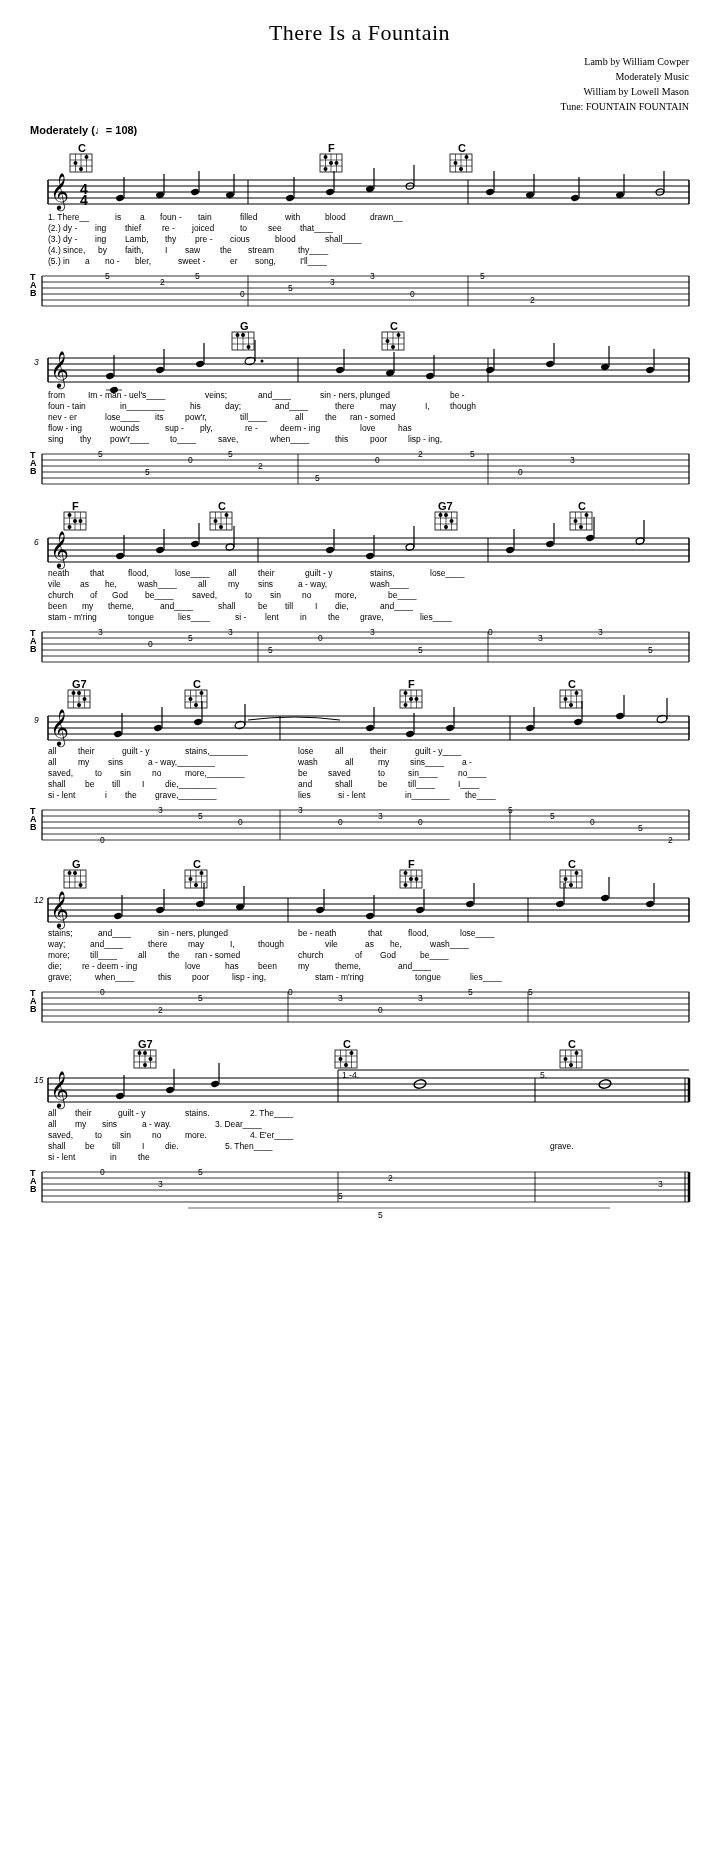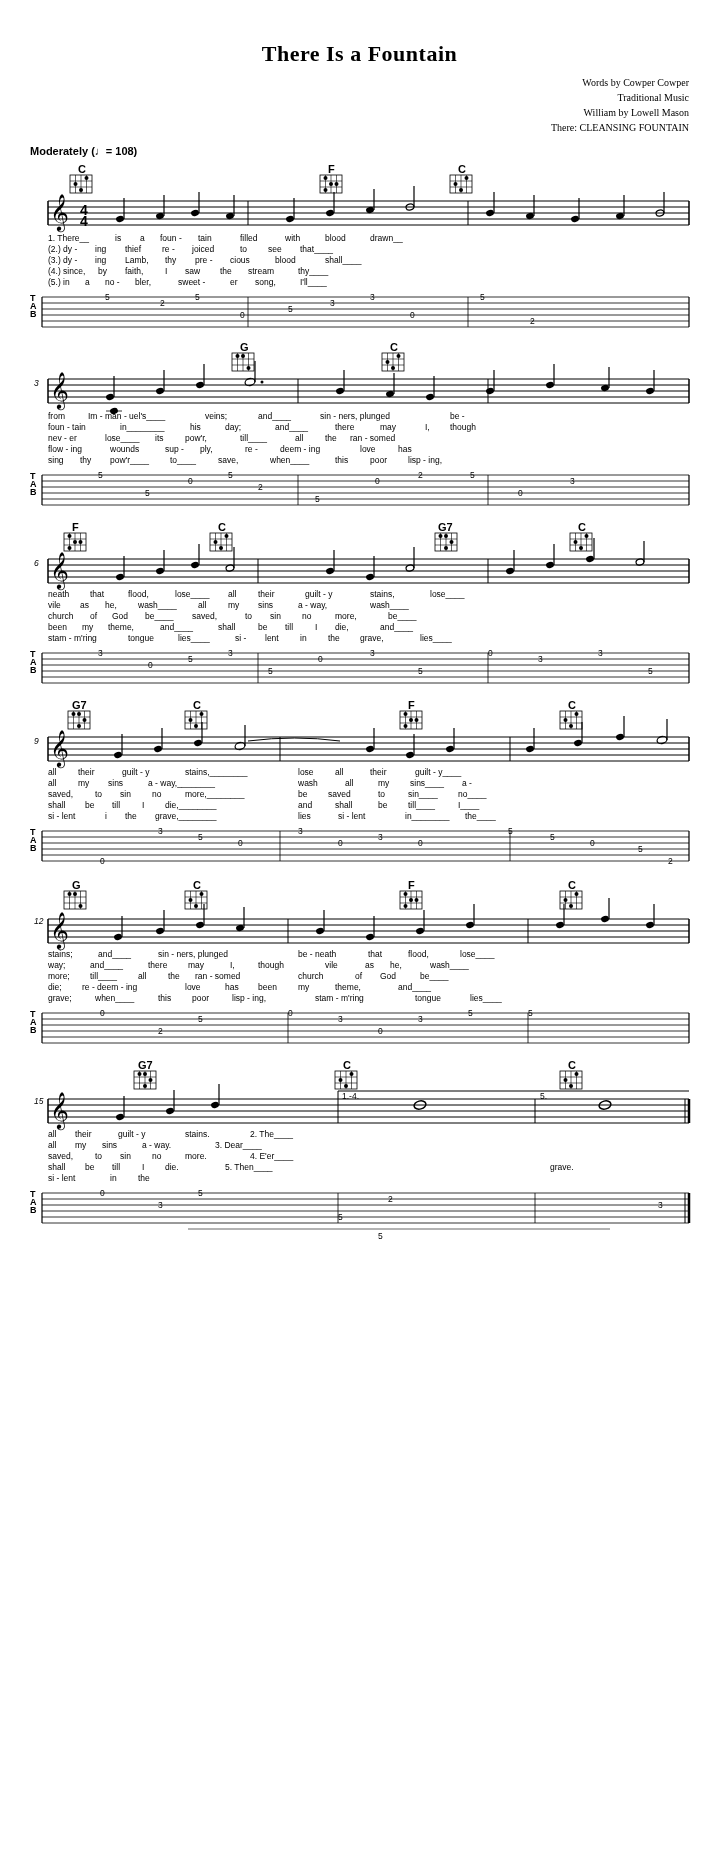--- a/index.html
+++ b/index.html
@@ -14,24 +14,23 @@
 
     .page {
       width: 719px;
       padding: 20px 30px 40px 30px;
       position: relative;
     }
 
     .title {
       text-align: center;
       font-size: 22px;
-      font-weight: bold;
+      font-weight: normal;
       margin-bottom: 8px;
       letter-spacing: 0.5px;
-      margin-top: 21px;
     }
 
     .credits {
       text-align: right;
       font-size: 10px;
       line-height: 1.5;
       margin-bottom: 6px;
     }
 
     
@@ -43,24 +42,24 @@
 
   </style>
 </head>
 <body>
 
 <div class="page">
 
   <h1 class="title">There Is a Fountain</h1>
 
   <div class="credits">
-    <div>Words by Cowper Cowper</div>
-    <div>Traditional Music</div>
+    <div>Lamb by William Cowper</div>
+    <div>Moderately Music</div>
     <div>William by Lowell Mason</div>
-    <div>There: CLEANSING FOUNTAIN</div>
+    <div>Tune: FOUNTAIN FOUNTAIN</div>
   </div>
 
   <div class="sheet-area">
     <svg width="659" height="1740" viewBox="0 0 659 1740" xmlns="http://www.w3.org/2000/svg" style="font-family: 'Times New Roman', serif; overflow: visible;">
 
       <text x="0" y="14" font-size="11" font-weight="bold" font-family="Arial, sans-serif">Moderately (♩= 108)</text>
 
       <text x="48" y="32" font-size="11" font-weight="bold" font-family="Arial, sans-serif">C</text>
       <g transform="translate(40,34)">
         <rect x="0" y="0" width="22" height="18" fill="none" stroke="#000" stroke-width="0.8"></rect>

